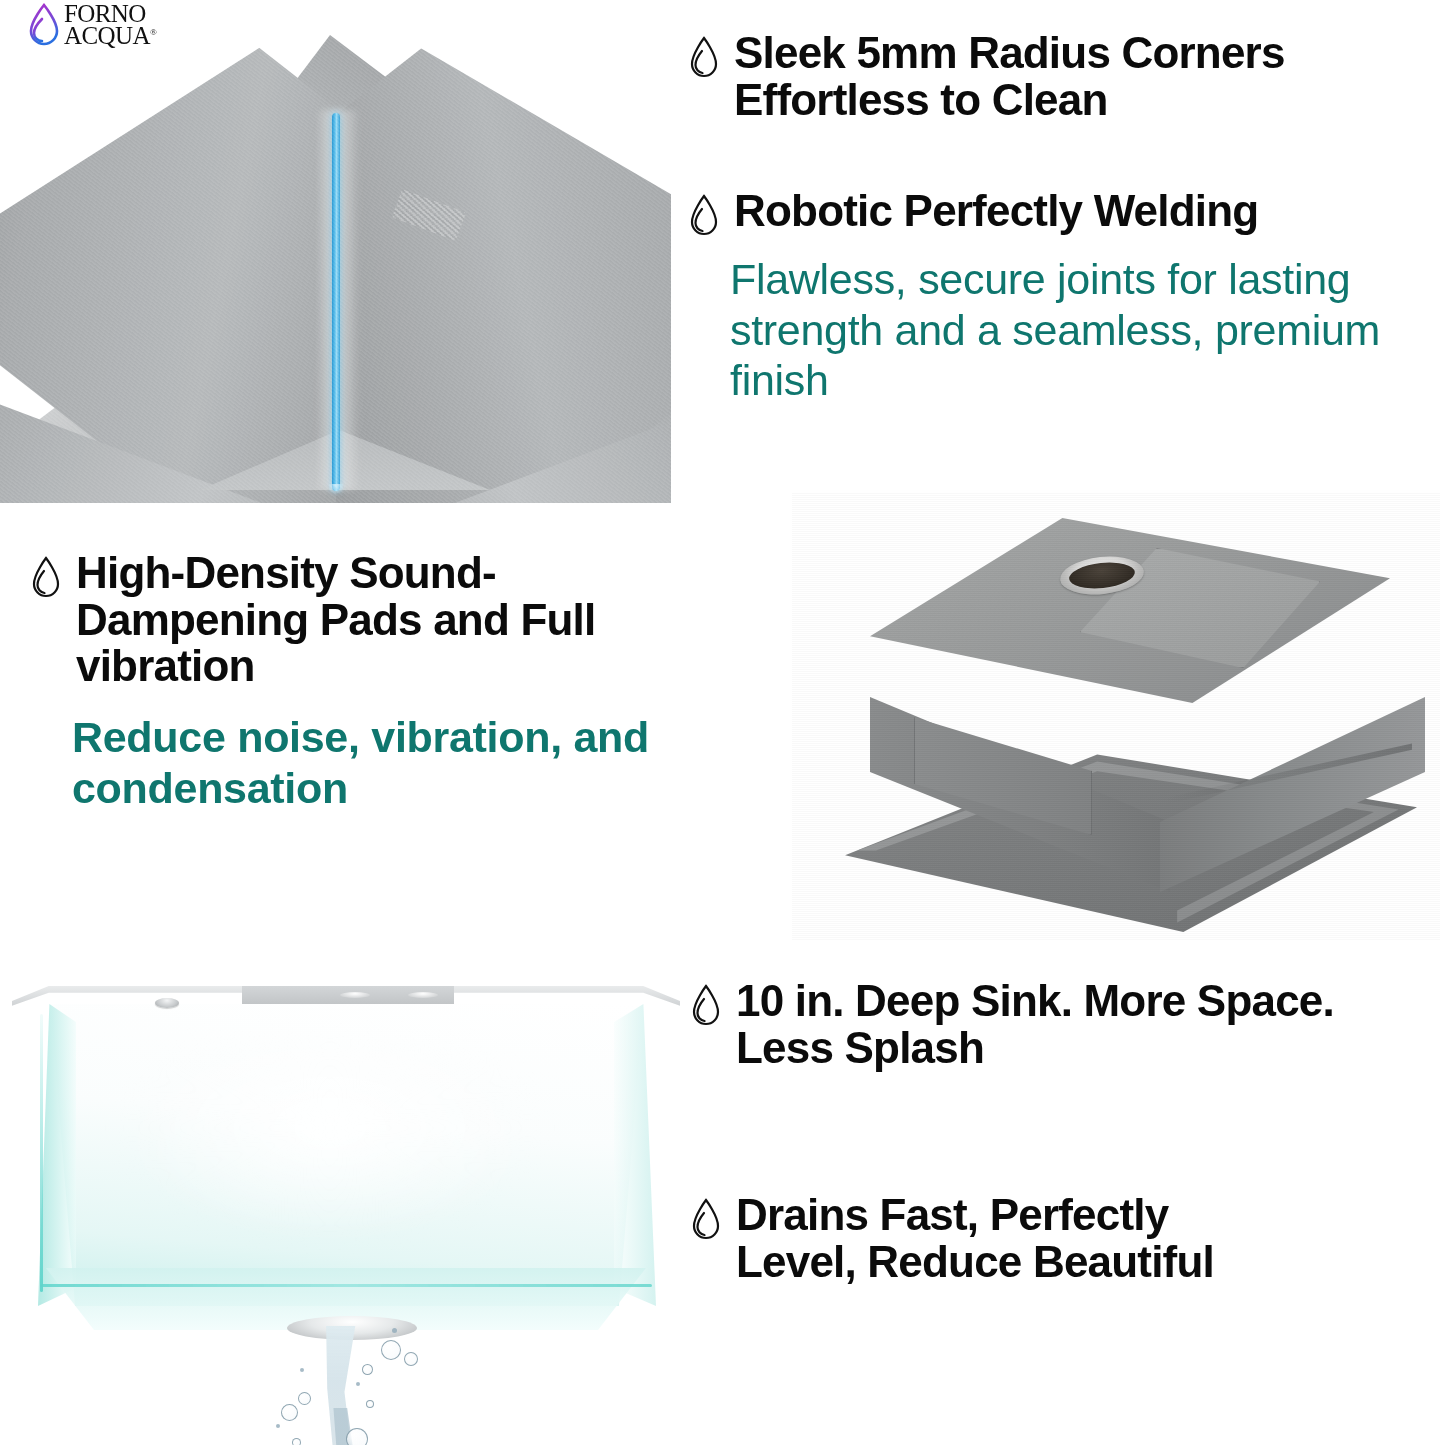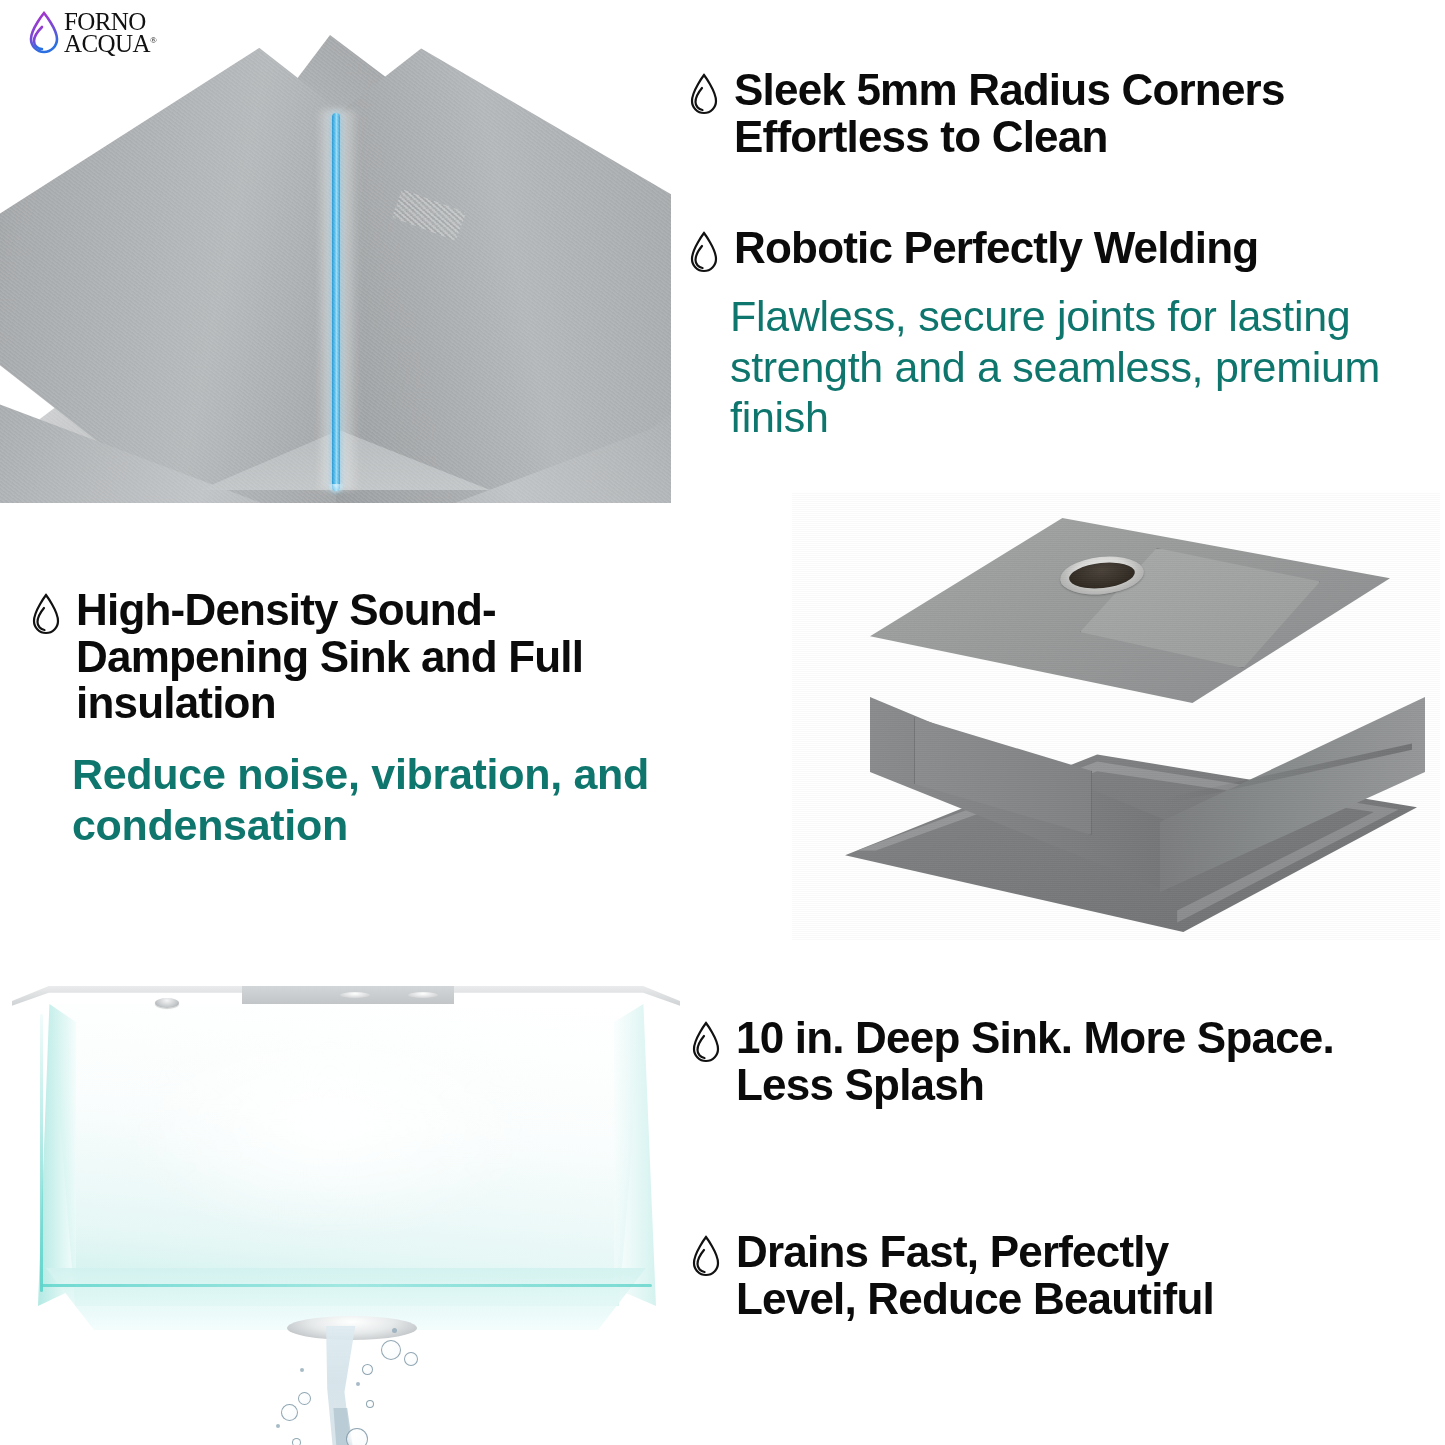--- a/index.html
+++ b/index.html
@@ -7,38 +7,38 @@
   body{
     width:1445px; height:1445px;
     font-family:"Liberation Sans", sans-serif;
     color:#0d0d0d;
     overflow:hidden;
     position:relative;
   }
   .stage{ position:absolute; inset:0; }
 
   
-  .block{ position:absolute;margin-top:37px; }
+  .block{ position:absolute; }
   .head-row{ display:flex; align-items:flex-start; gap:14px; }
   .drop-ico{ flex:0 0 auto; display:block; margin-top:6px; }
   .head-txt{
     font-weight:bold;
     letter-spacing:-0.8px;
     line-height:1.06;
     color:#0b0b0b;
   }
   .body-txt{
     font-weight:300;
     line-height:1.18;
     letter-spacing:-0.3px;
     color:#0f766e;
   }
 
   
-  #logo{ position:absolute; left:27px; top:10px; display:flex; align-items:center; gap:3px; }
+  #logo{ position:absolute; left:27px; top:2px; display:flex; align-items:center; gap:3px; }
   #logo .wordmark{
     font-family:"Liberation Serif", serif;
     line-height:0.87;
     color:#111;
     letter-spacing:-0.6px;
   }
   #logo .w1{ font-size:25px; display:block; }
   #logo .w2{ font-size:25px; display:block; }
   #logo .reg{ font-size:9px; vertical-align:super; }
 
@@ -397,21 +397,21 @@
     </div>
     <div class="body-txt">Flawless, secure joints for lasting strength and a seamless, premium finish</div>
   </div>
 
   <div class="block" id="blk3">
     <div class="head-row">
       <svg class="drop-ico" width="32" height="44" viewBox="0 0 32 44">
         <path d="M16 2 C16 2 4 18 4 28 a12 12 0 0 0 24 0 C28 18 16 2 16 2 Z" fill="none" stroke="#111" stroke-width="2.2"></path>
         <path d="M14 15 C9 21 7.5 25 7.5 29 a8 8 0 0 0 7 8" fill="none" stroke="#111" stroke-width="2.2" stroke-linecap="round"></path>
       </svg>
-      <div class="head-txt">High-Density Sound-Dampening Sink and Full insulation</div>
+      <div class="head-txt">High-Density Sound-Dampening Pads and Full vibration</div>
     </div>
     <div class="body-txt">Reduce noise, vibration, and condensation</div>
   </div>
 
   <div class="block" id="blk4">
     <div class="head-row">
       <svg class="drop-ico" width="32" height="44" viewBox="0 0 32 44">
         <path d="M16 2 C16 2 4 18 4 28 a12 12 0 0 0 24 0 C28 18 16 2 16 2 Z" fill="none" stroke="#111" stroke-width="2.2"></path>
         <path d="M14 15 C9 21 7.5 25 7.5 29 a8 8 0 0 0 7 8" fill="none" stroke="#111" stroke-width="2.2" stroke-linecap="round"></path>
       </svg>

